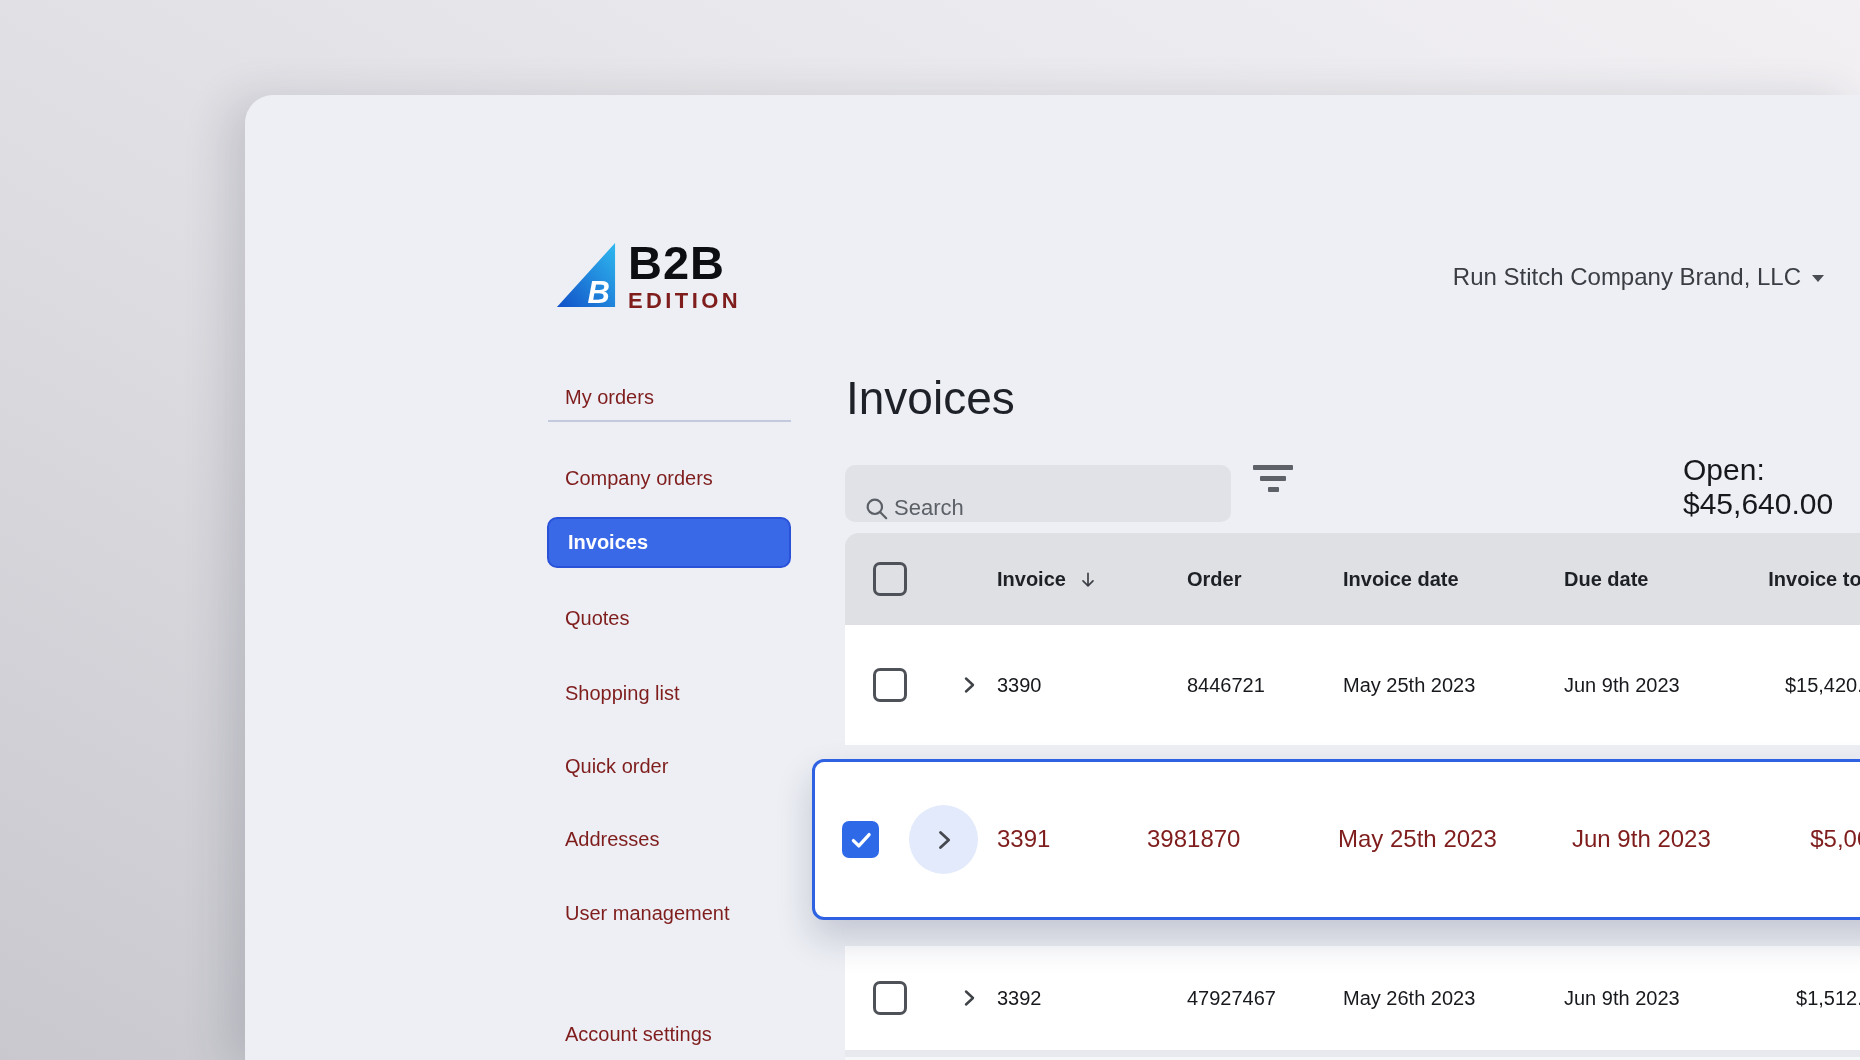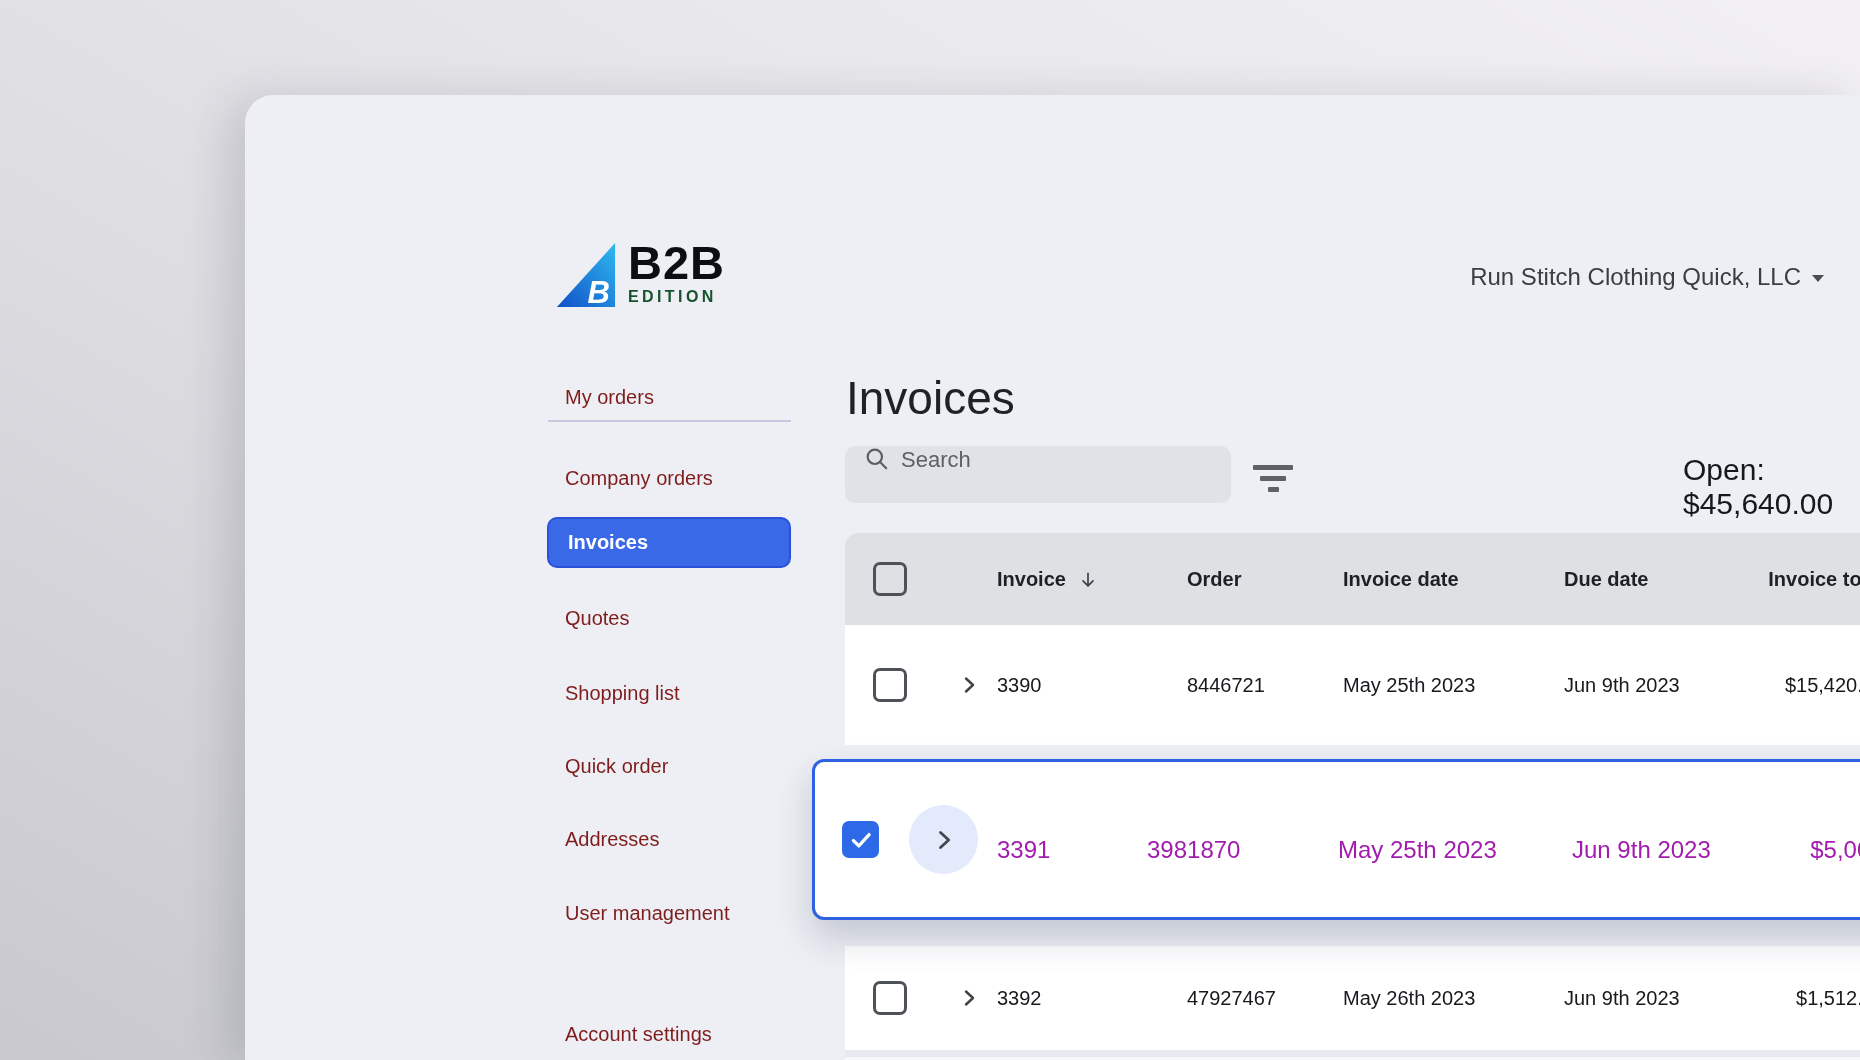--- a/index.html
+++ b/index.html
@@ -7,21 +7,21 @@
   .page{position:absolute;inset:0;
     background:linear-gradient(210deg,#f2f0f3 0%,#e9e8ec 30%,#dddce1 60%,#c8c8ce 100%);}
   .card{position:absolute;left:245px;top:95px;width:1615px;height:965px;
     background:#edeff4;border-radius:28px 0 0 0;overflow:hidden;
     box-shadow:-18px 4px 44px rgba(45,48,70,.16);}
 
   
   .logo{position:absolute;left:310px;top:146px;display:flex;align-items:flex-start;gap:11px;}
   .logo-text{display:flex;flex-direction:column;}
   .logo-b2b{font-size:47px;line-height:44px;font-weight:800;letter-spacing:1px;color:#0c0e12;}
-  .logo-edition{font-size:16px;font-weight:800;letter-spacing:3.4px;color:#14532d;margin-top:3px;}
+  .logo-edition{font-size:22px;font-weight:800;letter-spacing:3.4px;color:#7f1d1d;margin-top:3px;}
 
   
   .account{position:absolute;right:36px;top:168px;display:flex;align-items:center;gap:11px;
     cursor:pointer;}
   .account-name{font-size:24px;font-weight:500;color:#3a3d44;}
   .caret{width:0;height:0;border-left:6px solid transparent;border-right:6px solid transparent;
     border-top:7px solid #4a4d54;margin-top:3px;}
 
   
   .nav-item{position:absolute;left:320px;font-size:20px;font-weight:500;color:#7f1d1d;
@@ -29,22 +29,22 @@
   .ni0{top:291px}.ni1{top:372px}.ni3{top:512px}.ni4{top:587px}.ni5{top:660px}
   .ni6{top:733px}.ni7{top:807px}.ni8{top:928px}
   .nav-divider{position:absolute;left:303px;top:325px;width:243px;height:2px;background:#c4cade;}
   .nav-pill{position:absolute;left:302px;top:422px;width:244px;height:51px;box-sizing:border-box;
     background:#3a69e7;border:2px solid #2a52d9;border-radius:10px;display:flex;align-items:center;
     padding-left:19px;cursor:pointer;}
   .nav-pill span{color:#ffffff;font-size:20px;font-weight:600;}
 
   
   .title{position:absolute;left:601px;top:276px;margin:0;font-size:46px;font-weight:400;color:#1e2127;}
-  .search{position:absolute;left:600px;top:351px;width:386px;height:57px;box-sizing:border-box;
-    background:#e1e2e7;border-radius:10px;display:flex;align-items:flex-start;padding-left:19px;gap:9px;}
+  .search{position:absolute;left:600px;top:370px;width:386px;height:57px;box-sizing:border-box;
+    background:#e1e2e7;border-radius:10px;display:flex;align-items:flex-end;padding-left:19px;gap:2px;}
   .search input{background:transparent;border:none;outline:none;font-size:22px;color:#33363c;
     font-family:"Liberation Sans",sans-serif;width:300px;}
   .search input::placeholder{color:#5b5f66;opacity:1;}
   .filter-btn{position:absolute;left:1002px;top:366px;width:52px;height:34px;background:none;border:none;
     display:flex;flex-direction:column;align-items:center;justify-content:center;gap:6px;cursor:pointer;padding:0;}
   .filter-btn i{display:block;height:5px;background:#5e6167;border-radius:1px;}
   .fb1{width:40px}.fb2{width:26px}.fb3{width:11px}
   .open-total{position:absolute;left:1438px;top:358px;font-size:30px;font-weight:500;color:#16181c;}
 
   
@@ -63,21 +63,21 @@
   .chev{display:flex;justify-content:center;cursor:pointer;}
 
   
   .sel-card{position:absolute;left:-33px;top:226px;width:1430px;height:161px;box-sizing:border-box;
     background:#ffffff;border:3px solid #2e62e2;border-radius:12px;z-index:5;
     box-shadow:0 18px 36px rgba(28,40,82,.20);}
   .sel-check{position:absolute;left:27px;top:59px;width:37px;height:37px;background:#2e6ae8;
     border-radius:7px;display:flex;align-items:center;justify-content:center;cursor:pointer;}
   .sel-circle{position:absolute;left:94px;top:43px;width:69px;height:69px;border-radius:50%;
     background:#e2eafb;display:flex;align-items:center;justify-content:center;cursor:pointer;}
-  .sel-cell{position:absolute;top:74px;font-size:24px;color:#a21caf;}
+  .sel-cell{position:absolute;top:63px;font-size:24px;color:#7f1d1d;}
   .sc-invoice{left:182px}.sc-order{left:332px}.sc-idate{left:523px}.sc-ddate{left:757px}
   .sc-total{left:902px;width:200px;text-align:right;}
 
   .sorticon{margin-left:12px;vertical-align:-4px;}
 </style>
 </head>
 <body>
 
 <div class="page">
   <div class="card">
@@ -93,21 +93,21 @@
         <polygon points="2,68 62,2 62,68" fill="url(#lg)"></polygon>
         <text x="45" y="64" font-size="32" font-weight="800" font-style="italic" font-family="Liberation Sans, sans-serif" fill="#ffffff" text-anchor="middle">B</text>
       </svg>
       <div class="logo-text">
         <div class="logo-b2b">B2B</div>
         <div class="logo-edition">EDITION</div>
       </div>
     </div>
 
     <div class="account">
-      <span class="account-name">Run Stitch Clothing Quick, LLC</span>
+      <span class="account-name">Run Stitch Company Brand, LLC</span>
       <span class="caret"></span>
     </div>
 
     <a class="nav-item ni0">My orders</a>
     <div class="nav-divider"></div>
     <a class="nav-item ni1">Company orders</a>
     <div class="nav-pill">
       <span>Invoices</span>
     </div>
     <a class="nav-item ni3">Quotes</a>

